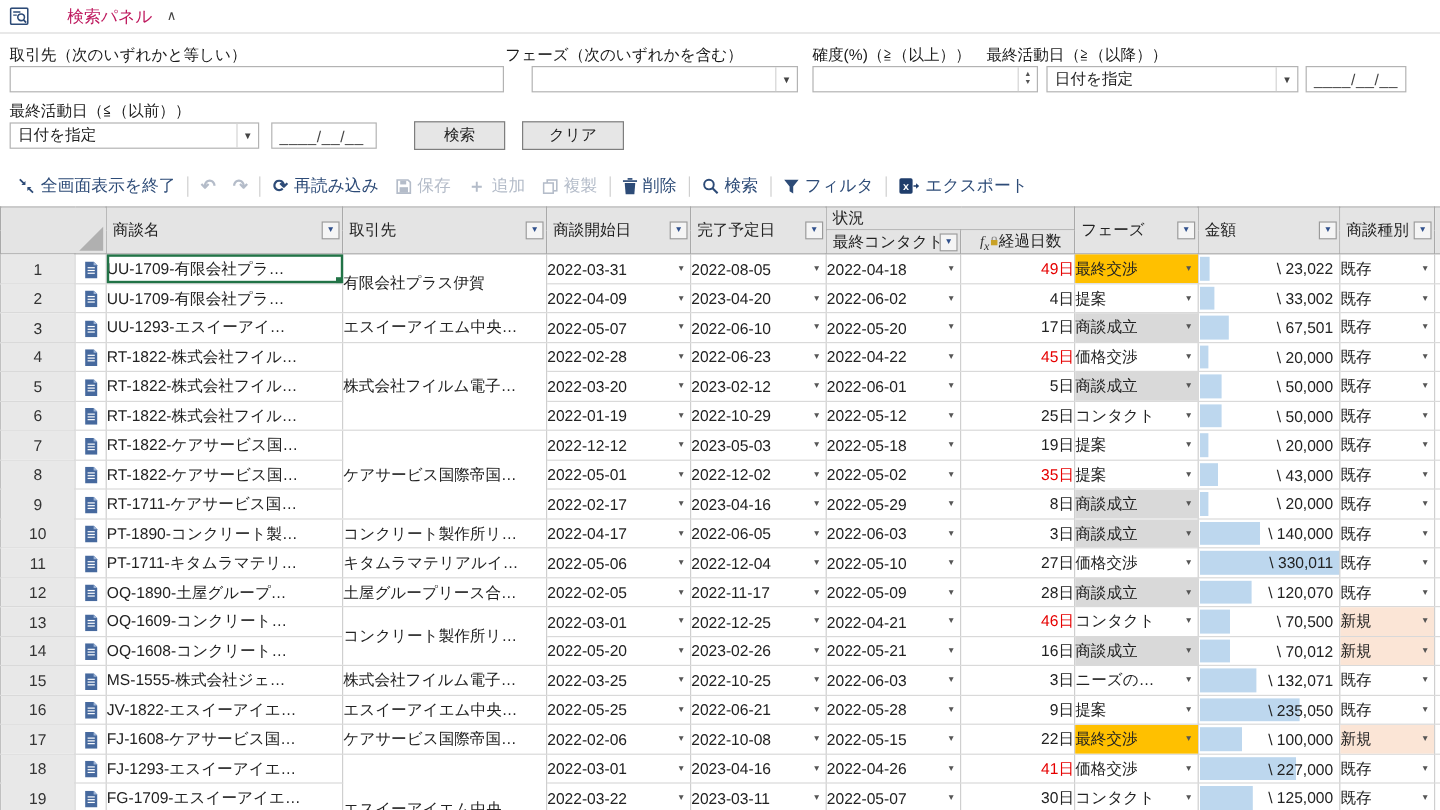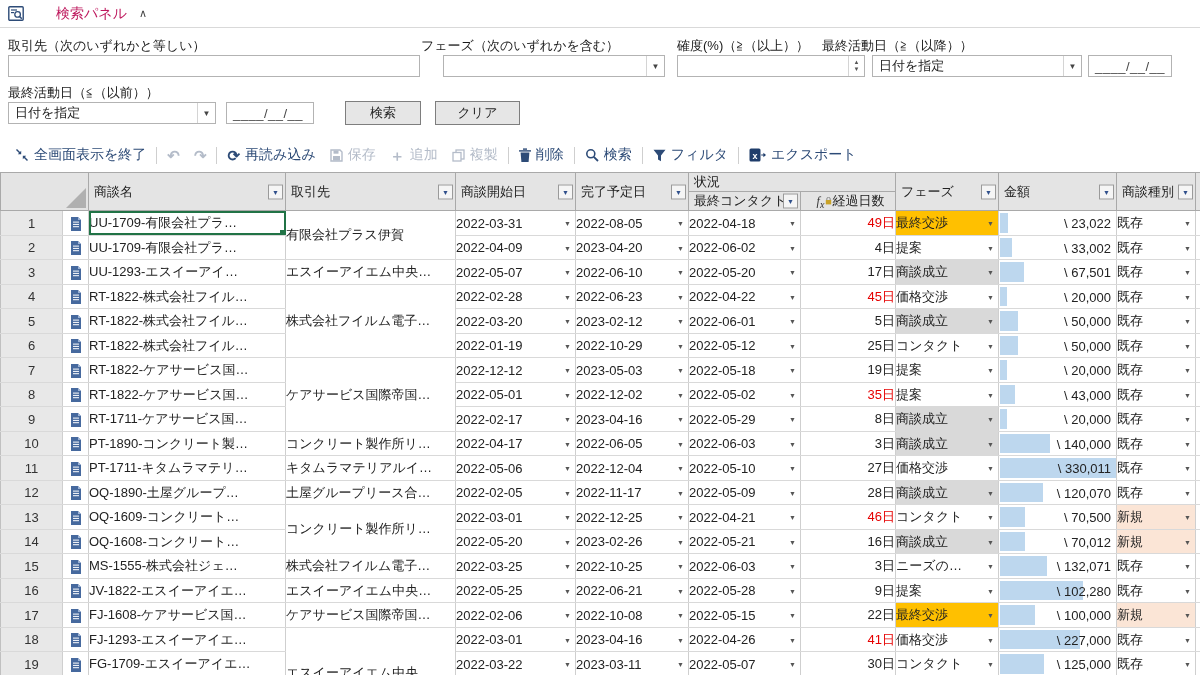--- a/index.html
+++ b/index.html
@@ -649,21 +649,21 @@
         <td class="c client" rowspan="1">
           <div>エスイーアイエム中央…</div>
         </td>
         <td class="c date"><span class="v">2022-05-25</span><span class="da">▼</span></td>
         <td class="c date"><span class="v">2022-06-21</span><span class="da">▼</span></td>
         <td class="c date"><span class="v">2022-05-28</span><span class="da">▼</span></td>
         <td class="c days">9日</td>
         <td class="c phase"><span>提案</span><span class="da">▼</span></td>
         <td class="amt">
           <div class="bar" style="width:71.2%"></div>
-          <span class="av">\ 102,280</span>
+          <span class="av">\ 235,050</span>
         </td>
         <td class="c type"><span>既存</span><span class="da">▼</span></td>
         <td class="sliv"></td>
       </tr>
       <tr>
         <td class="rn">17</td>
         <td class="ic"><svg width="12" height="14" viewBox="0 0 12 14">
             <path d="M1 0h7l3 3v11H1z" fill="#46699e"></path>
             <path d="M8 0l3 3H8z" fill="#9db4d6"></path>
             <g fill="#fff">

